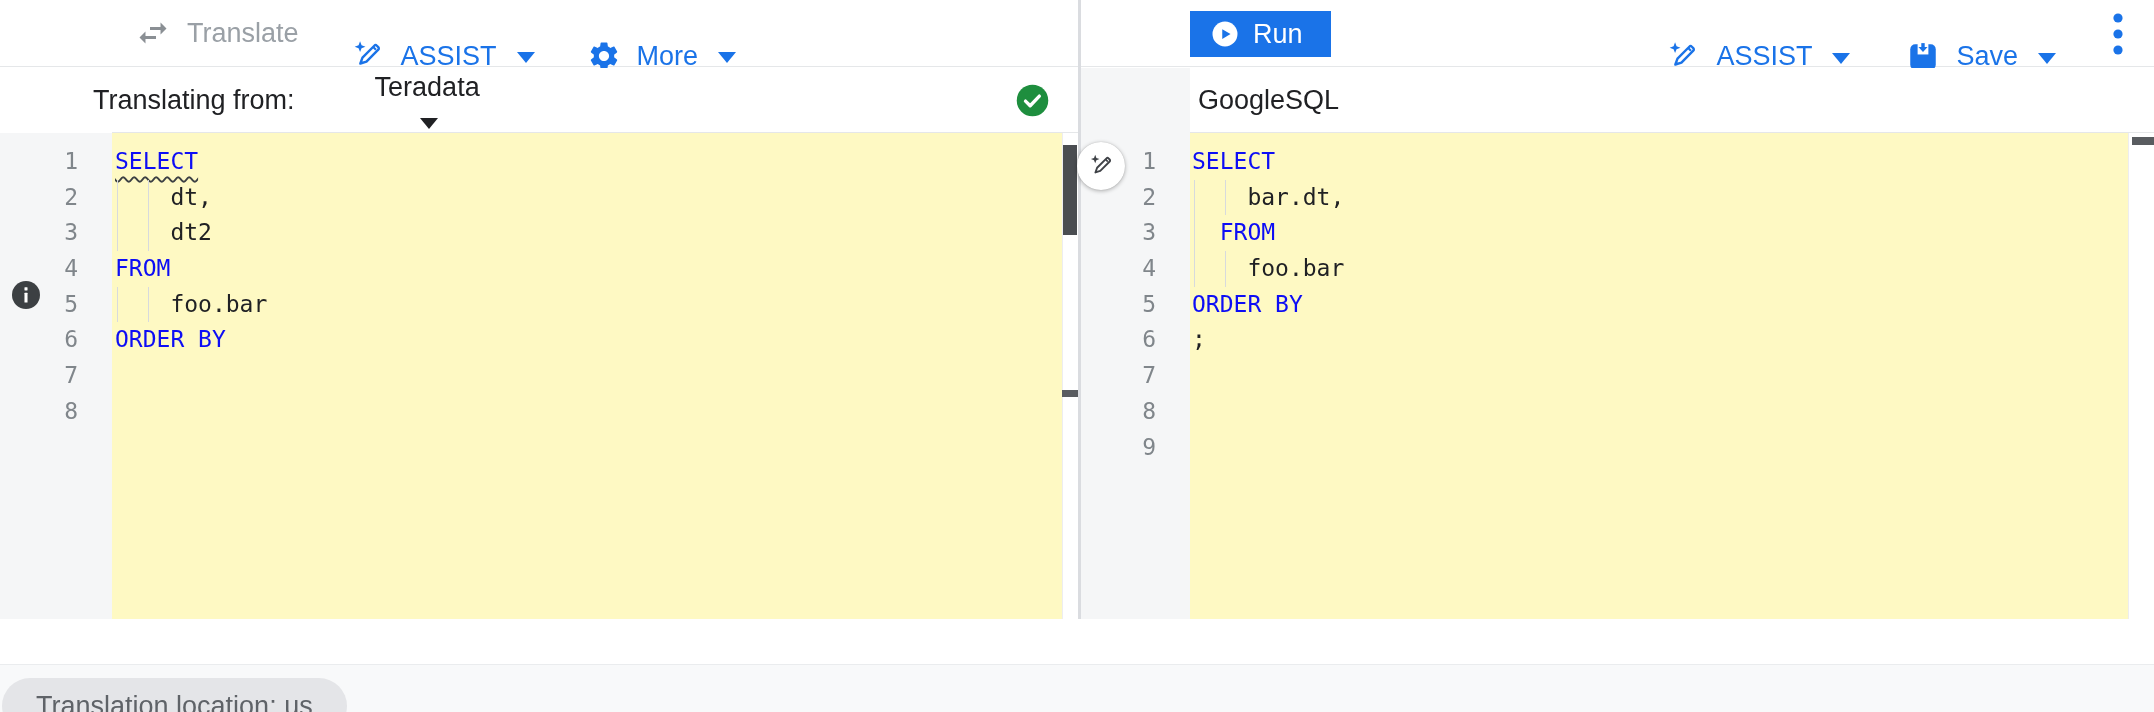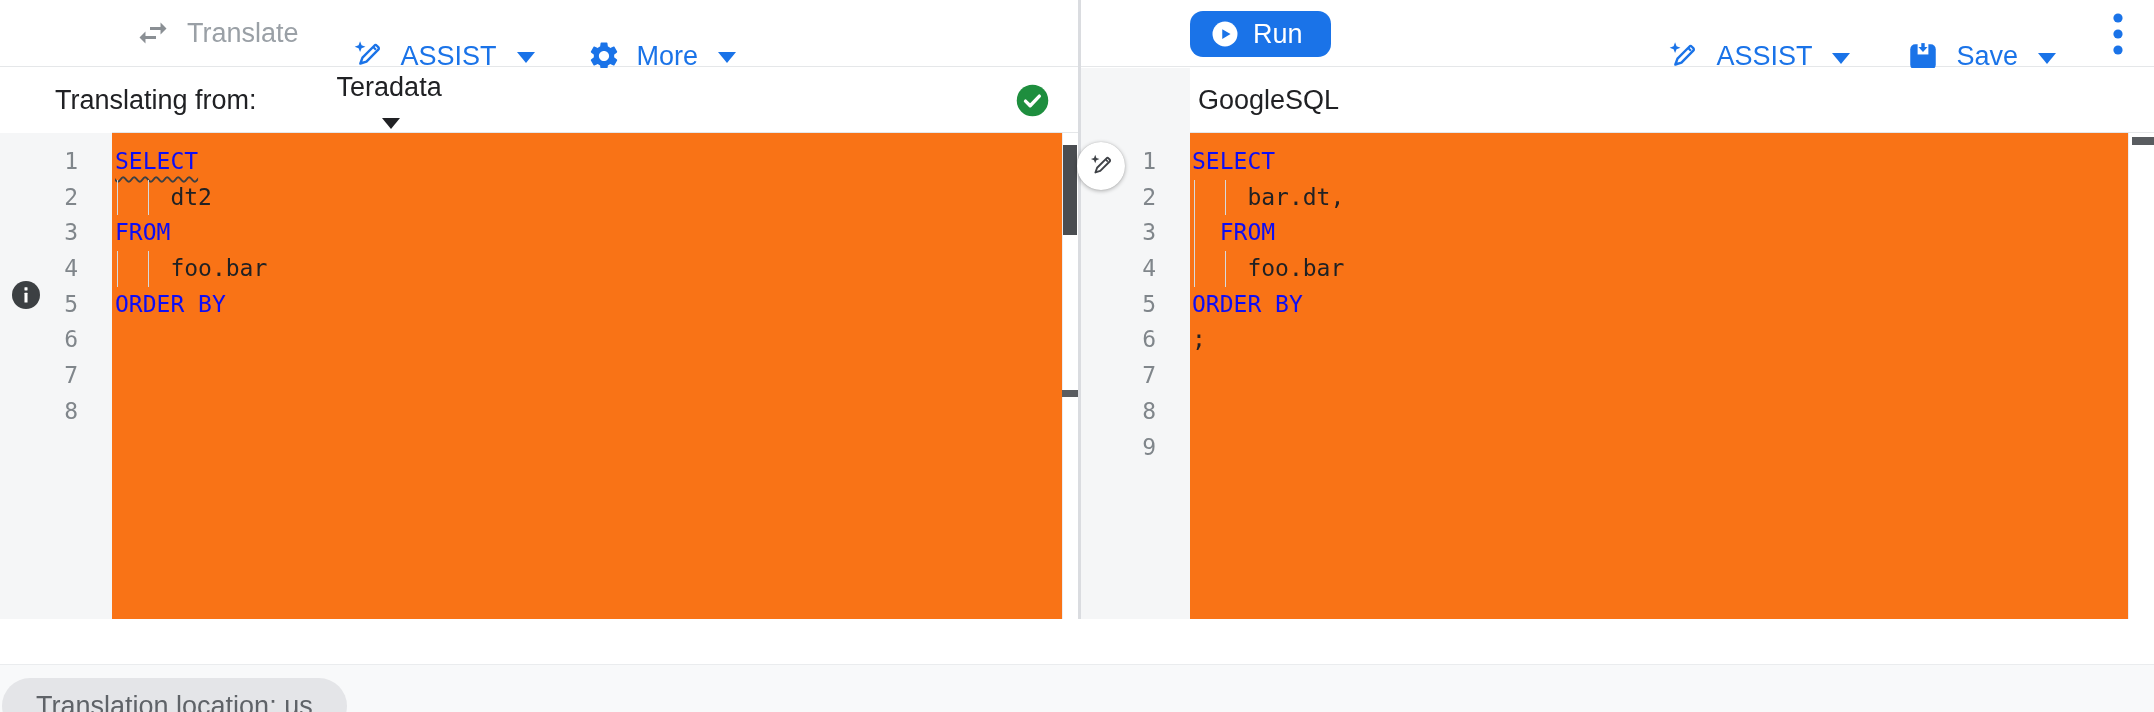--- a/index.html
+++ b/index.html
@@ -9,44 +9,44 @@
   .tb{position:absolute;top:0;height:67px;background:#fff;border-bottom:1px solid #e5e7e9;
       display:flex;align-items:center;box-sizing:border-box;}
   .tb-left{left:0;width:1078px;padding-left:135px;gap:52px;}
   .tb-right{left:1081px;width:1073px;}
   .tbtn{display:flex;align-items:center;gap:16px;font-size:27px;font-weight:500;cursor:pointer;}
   .tbtn.blue{color:var(--accent);margin-top:46px;}
   .tbtn.disabled{color:var(--disabled);cursor:default;}
   .caret{width:0;height:0;border-left:9px solid transparent;border-right:9px solid transparent;
          border-top:11px solid currentColor;margin-left:4px;margin-top:3px;}
   .runbtn{position:absolute;left:109px;top:11px;height:46px;display:flex;align-items:center;gap:13px;
-          background:var(--accent);color:#fff;border:none;border-radius:13px;padding:0 28px 0 20px;
+          background:var(--accent);color:#fff;border:none;border-radius:0;padding:0 28px 0 20px;
           font-size:27px;font-weight:500;font-family:inherit;cursor:pointer;}
   .tb-right-group{position:absolute;right:30px;top:0;height:67px;display:flex;align-items:center;gap:56px;}
   
   .vdivider{position:absolute;left:1078px;top:0;width:3px;height:619px;background:var(--divider);}
   
   .hdr{position:absolute;top:68px;height:65px;background:#fff;display:flex;align-items:center;
        box-sizing:border-box;font-size:27px;}
-  .hdr-left{left:0;width:1100px;padding-left:55px;}
+  .hdr-left{left:0;width:1100px;padding-left:93px;}
   .hdr-left::after{content:"";position:absolute;left:112px;right:0;bottom:0;height:1px;background:#e5e7e9;}
   .hdr-right{left:1190px;width:964px;padding-left:8px;border-bottom:1px solid #e5e7e9;}
   .dialect-dd{display:flex;align-items:center;gap:12px;margin-left:80px;cursor:pointer;flex-direction:column;}
   .dialect-dd .caret{border-top-color:#202124;}
   .check-badge{position:absolute;right:50px;top:15px;}
   
   .gutter{position:absolute;background:var(--gutter_bg);box-sizing:border-box;}
   .gutter-left{left:0;top:133px;width:112px;height:486px;}
   .gutter-right{left:1081px;top:68px;width:109px;height:551px;}
   .gutter-nums{position:absolute;left:0;right:34px;text-align:right;
                font-family:"DejaVu Sans Mono",monospace;font-size:23px;color:var(--line_number);}
   .gutter-left  .gutter-nums{top:144px - 0;}
   .nums-src{top:11px;}  .nums-tgt{top:76px;}
   .lnum{height:35.7px;line-height:35.7px;}
-  .code{position:absolute;background:#f97316;font-family:"DejaVu Sans Mono",monospace;font-size:23px;
+  .code{position:absolute;background:#fef9c3;font-family:"DejaVu Sans Mono",monospace;font-size:23px;
         box-sizing:border-box;}
   .code-src{left:112px;top:133px;width:950px;height:486px;padding:11px 0 0 3px;}
   .code-tgt{left:1190px;top:133px;width:938px;height:486px;padding:11px 0 0 2px;}
   .cline{position:relative;height:35.7px;line-height:35.7px;white-space:pre;cursor:text;}
   .tok{white-space:pre;color:var(--code_text);}
   .tok.keyword{color:var(--keyword);}
   .tok.squiggle{text-decoration:underline;text-decoration-style:wavy;
                 text-decoration-color:#3c4043;text-decoration-thickness:2px;text-underline-offset:7px;}
   .guide{position:absolute;top:0;bottom:0;width:1px;background:#d7dadd;}
   .guide.g0{left:2px;} .guide.g1{left:33px;}
@@ -163,20 +163,21 @@
         <div class="lnum">3</div>
         <div class="lnum">4</div>
         <div class="lnum">5</div>
         <div class="lnum">6</div>
         <div class="lnum">7</div>
         <div class="lnum">8</div>
       </div>
   </div>
   <div class="code code-src">
       <div class="cline"><span class="tok keyword squiggle">SELECT</span></div>
+      <div class="cline"><span class="guide g0"></span><span class="guide g1"></span><span class="tok plain">    dt,</span></div>
       <div class="cline"><span class="guide g0"></span><span class="guide g1"></span><span class="tok plain">    dt2</span></div>
       <div class="cline"><span class="tok keyword">FROM</span></div>
       <div class="cline"><span class="guide g0"></span><span class="guide g1"></span><span class="tok plain">    foo.bar</span></div>
       <div class="cline"><span class="tok keyword">ORDER BY</span></div>
       <div class="cline"><span class="tok plain"></span></div>
     </div>
   <div class="track-left"></div>
   <div class="thumb-left"></div>
   <div class="marker-left"></div>
 

